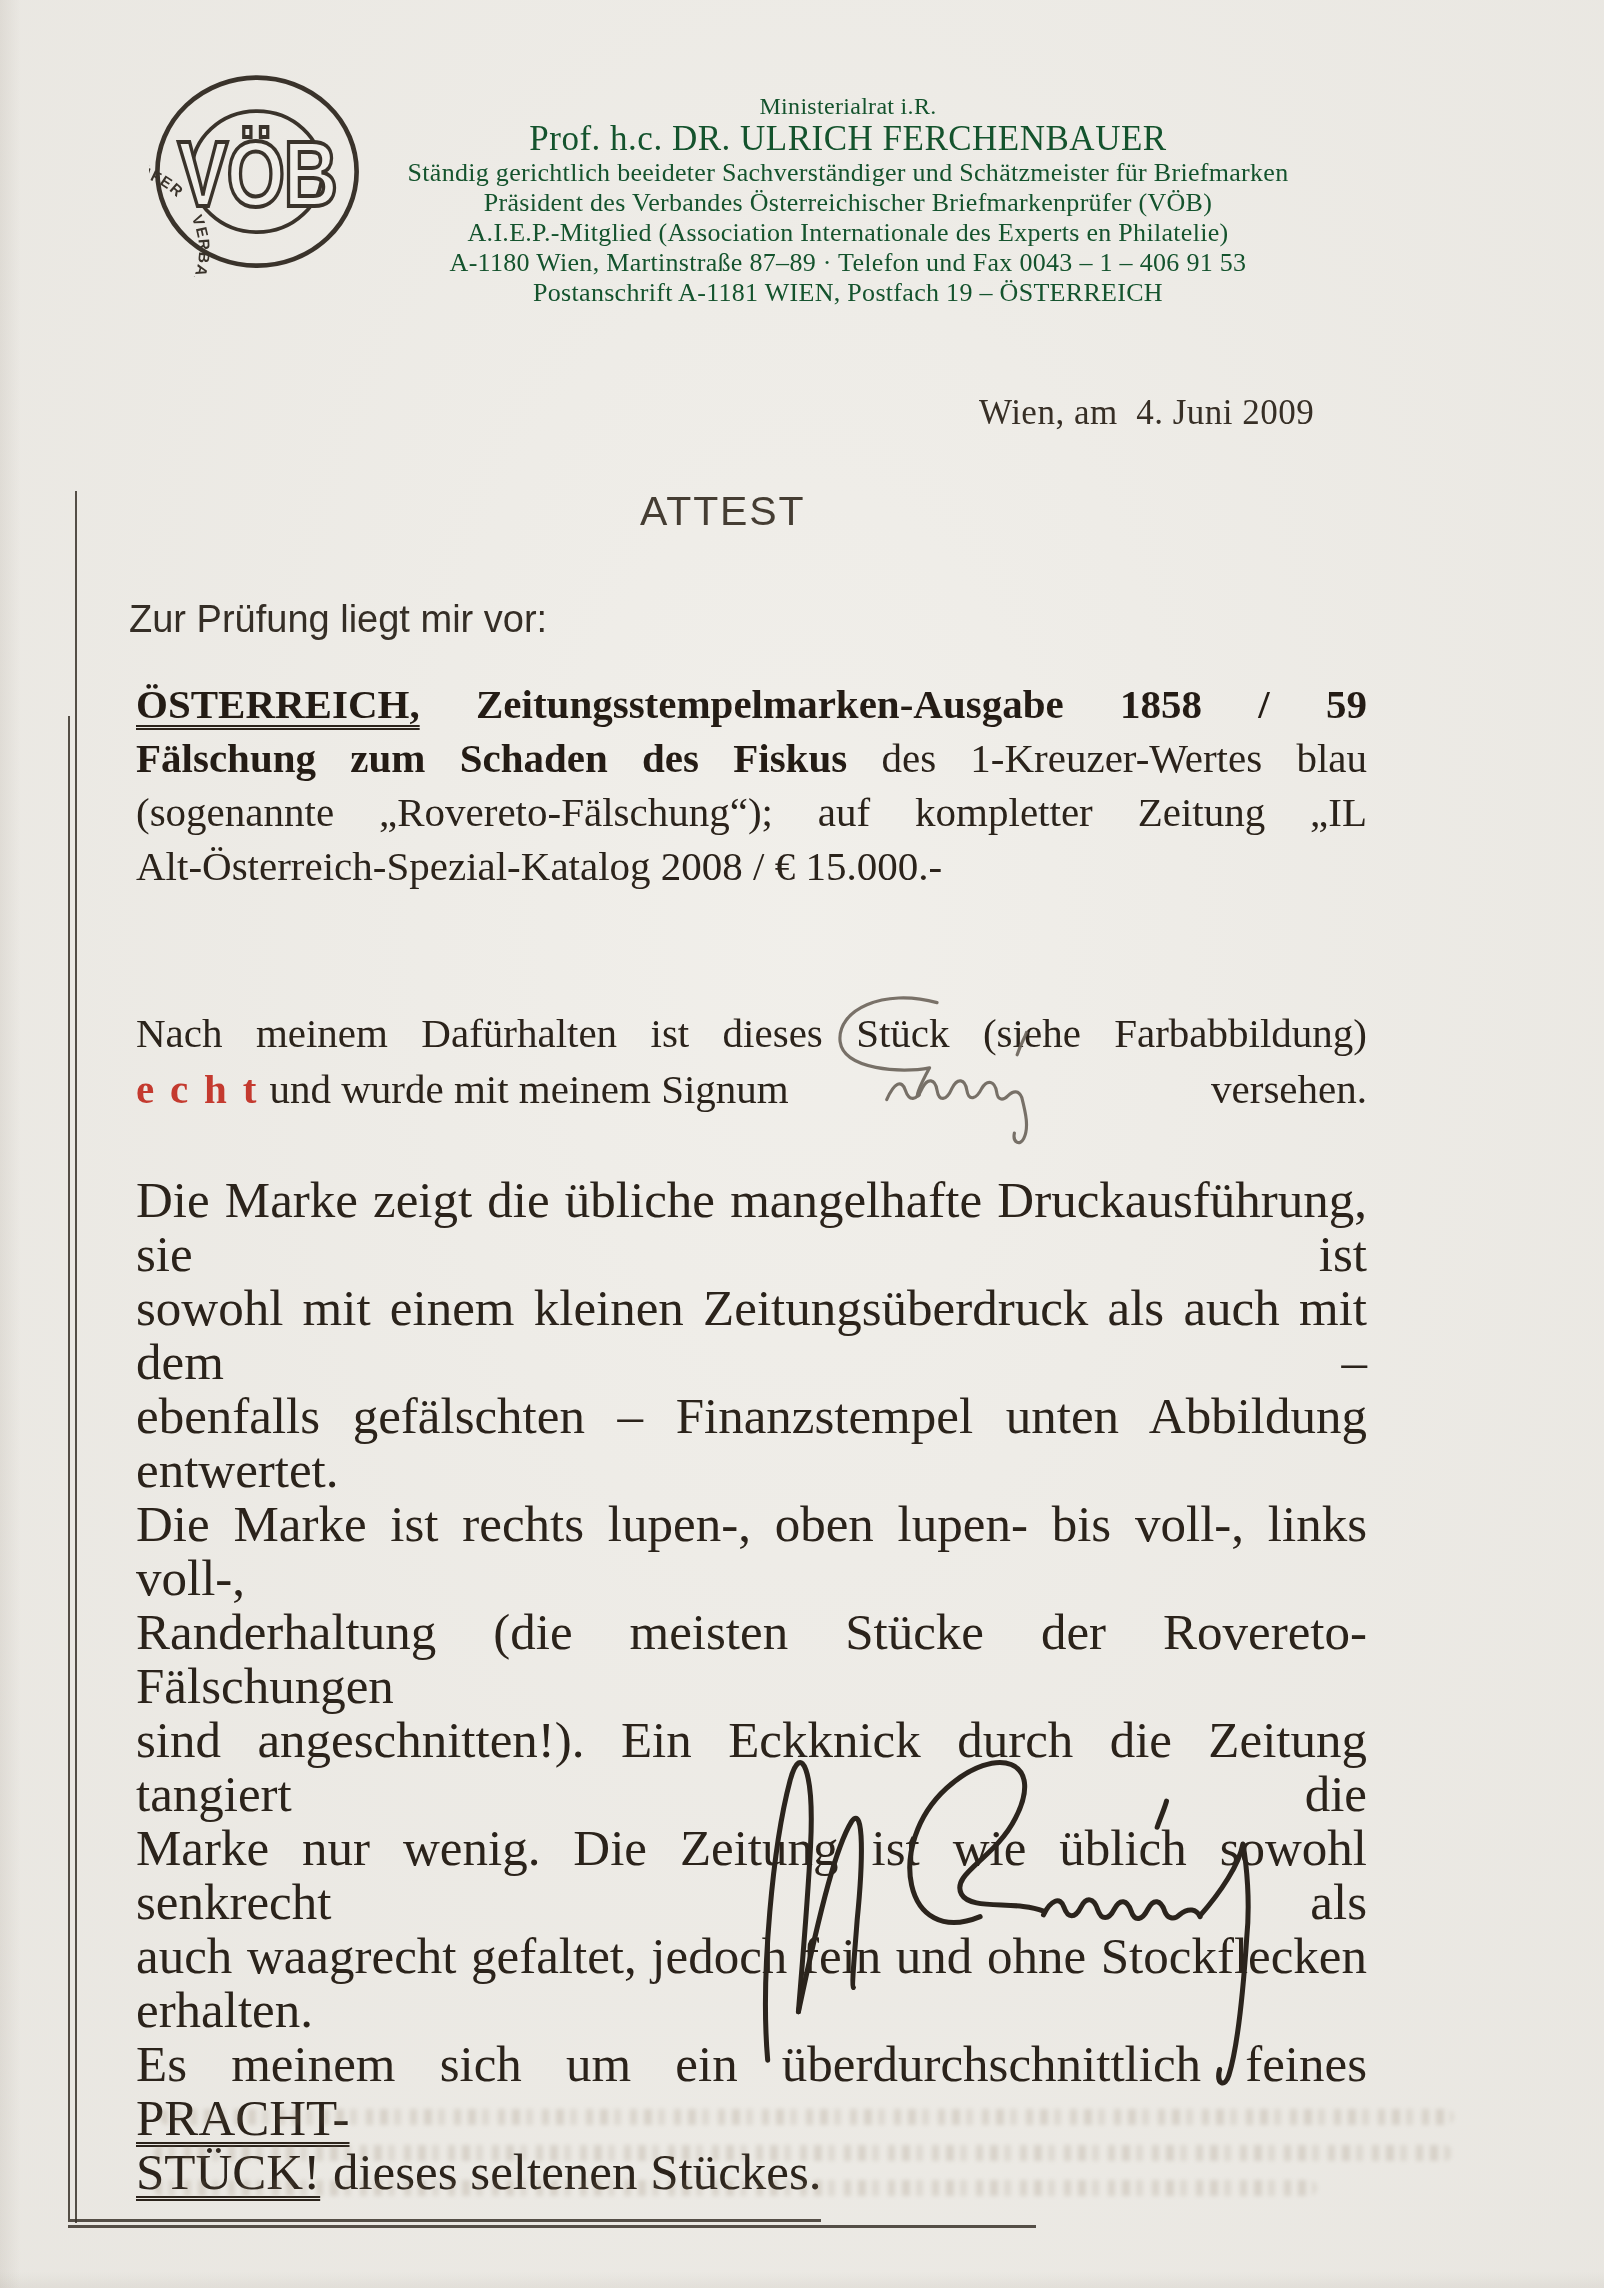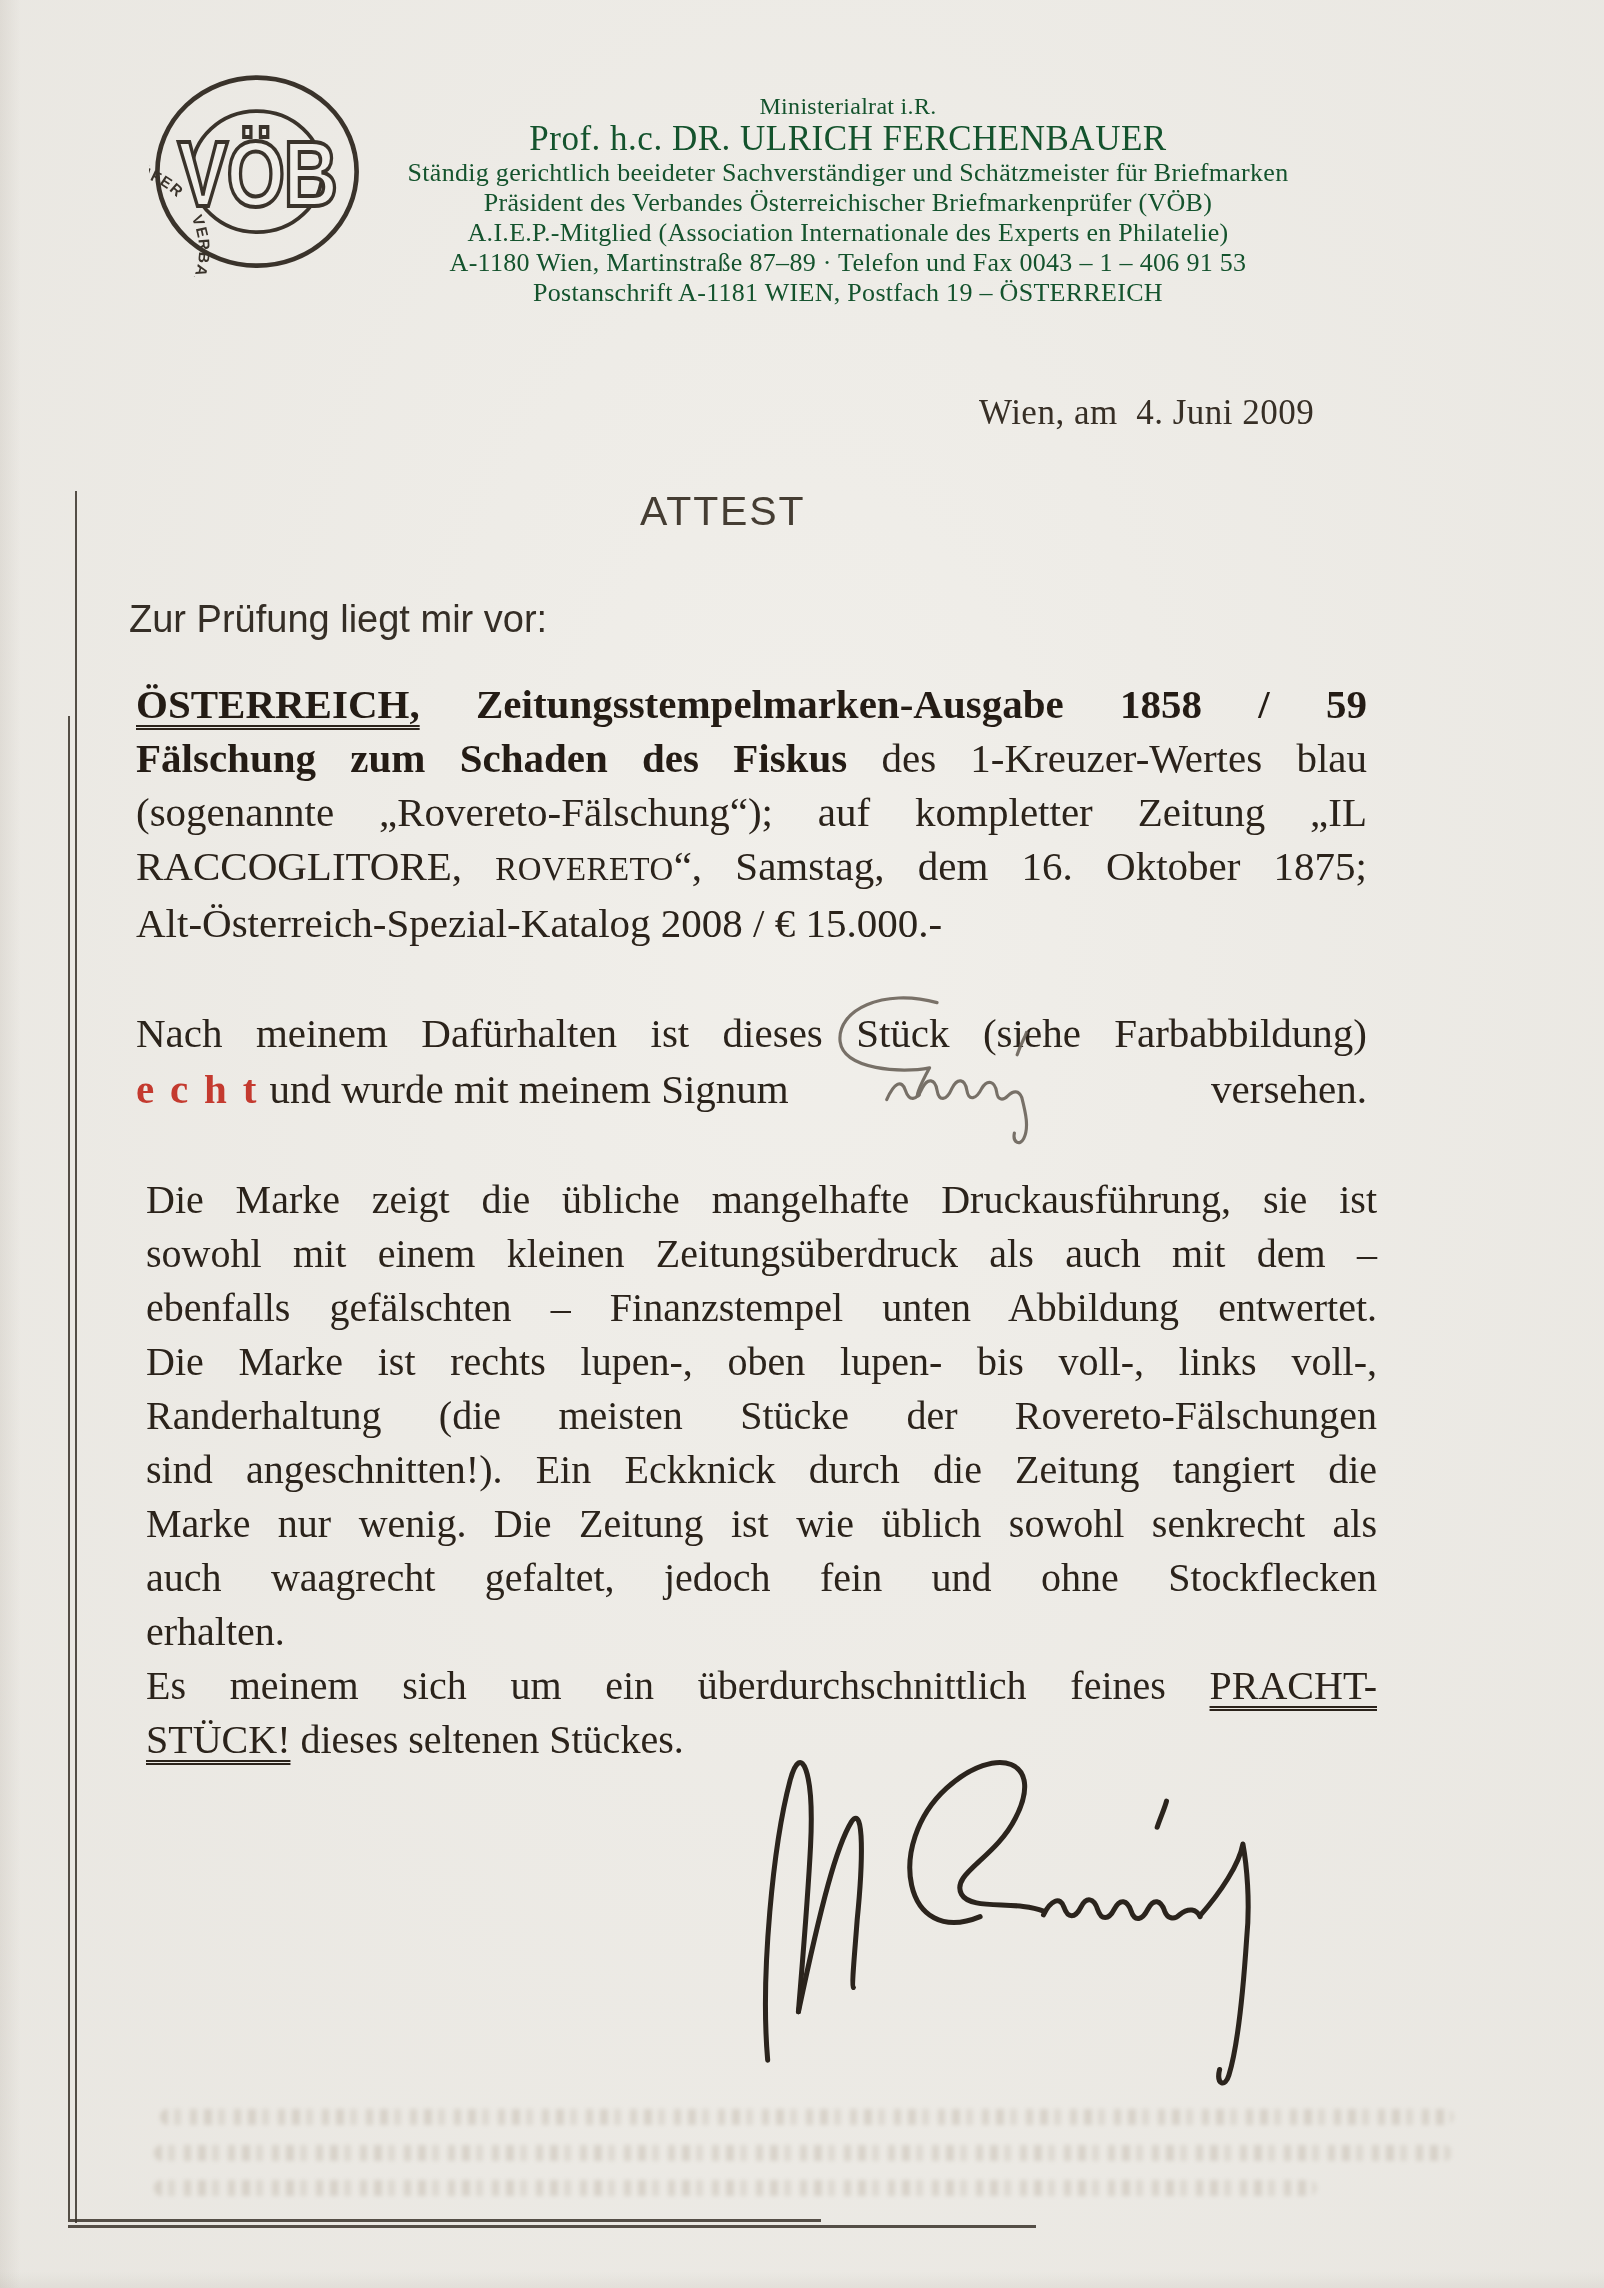--- a/index.html
+++ b/index.html
@@ -31,21 +31,21 @@
   .dateline{left:979px; top:393px; font-size:35px; color:#372f26; letter-spacing:0.5px;}
   .doc-title{left:640px; top:488px; font-family:"Liberation Sans",sans-serif;
              font-size:41px; letter-spacing:1.9px; color:#453d33;}
   .intro{left:129px; top:598px; font-family:"Liberation Sans",sans-serif;
          font-size:38px; color:#352e26;}
 
   
   .col{left:136px; width:1231px;}
   .p1{top:677px; font-size:41px; line-height:54px;}
   .p2{top:1005px; font-size:41px; line-height:56px;}
-  .p3{top:1173px; font-size:40px; line-height:54px;margin-left:10px;}
+  .p3{top:1173px; font-size:51px; line-height:54px;}
   .rline{white-space:normal;}
   .just{text-align:justify; text-align-last:justify;}
   .b{font-weight:700; color:#241c15;}
   .u2{text-decoration:underline; text-decoration-style:double;
       text-decoration-thickness:1.9px; text-underline-offset:6.5px; text-decoration-color:#2b231b;}
   .red{color:#c43a2f; font-weight:700; letter-spacing:2.8px;}
   .sc{font-size:0.8em; letter-spacing:0.5px;}
   .sigline{display:flex; justify-content:space-between; align-items:baseline;}
 
   
@@ -97,21 +97,20 @@
   <div class="abs dateline">Wien, am&nbsp; 4. Juni 2009</div>
 
   <div class="abs doc-title">ATTEST</div>
 
   <div class="abs intro">Zur Prüfung liegt mir vor:</div>
 
   <div class="abs col p1">
       <div class="rline just"><span class="b u2">ÖSTERREICH,</span><span class="b"> Zeitungsstempelmarken-Ausgabe 1858 / 59</span></div>
       <div class="rline just"><span class="b">Fälschung zum Schaden des Fiskus</span><span> des 1-Kreuzer-Wertes blau</span></div>
       <div class="rline just"><span>(sogenannte „Rovereto-Fälschung“); auf kompletter Zeitung „IL</span></div>
-      <div class="rline just"><span>RACCOGLITORE, </span><span class="sc">ROVERETO</span><span>“, Samstag, dem 16. Oktober 1875;</span></div>
       <div class="rline"><span>Alt-Österreich-Spezial-Katalog 2008 / € 15.000.-</span></div>
     </div>
 
   <div class="abs col p2">
       <div class="rline just"><span>Nach meinem Dafürhalten ist dieses Stück (siehe Farbabbildung)</span></div>
       <div class="sigline">
         <span><span class="red">e c h t</span><span> und wurde mit meinem Signum</span></span>
         <span>versehen.</span>
       </div>
     </div>

